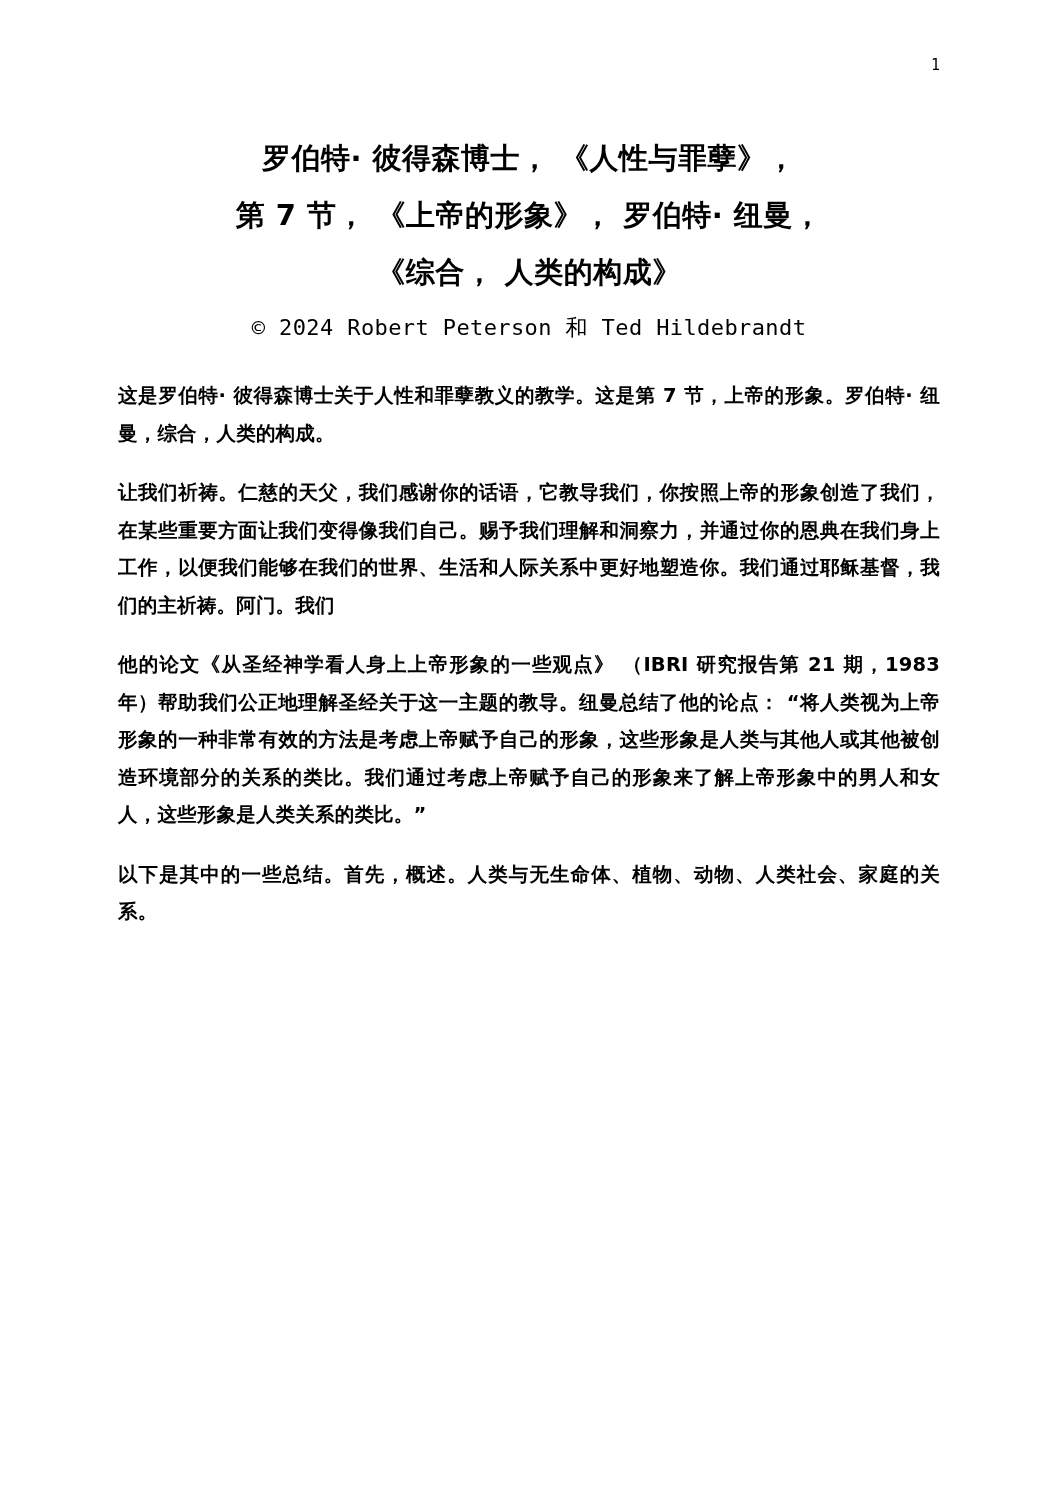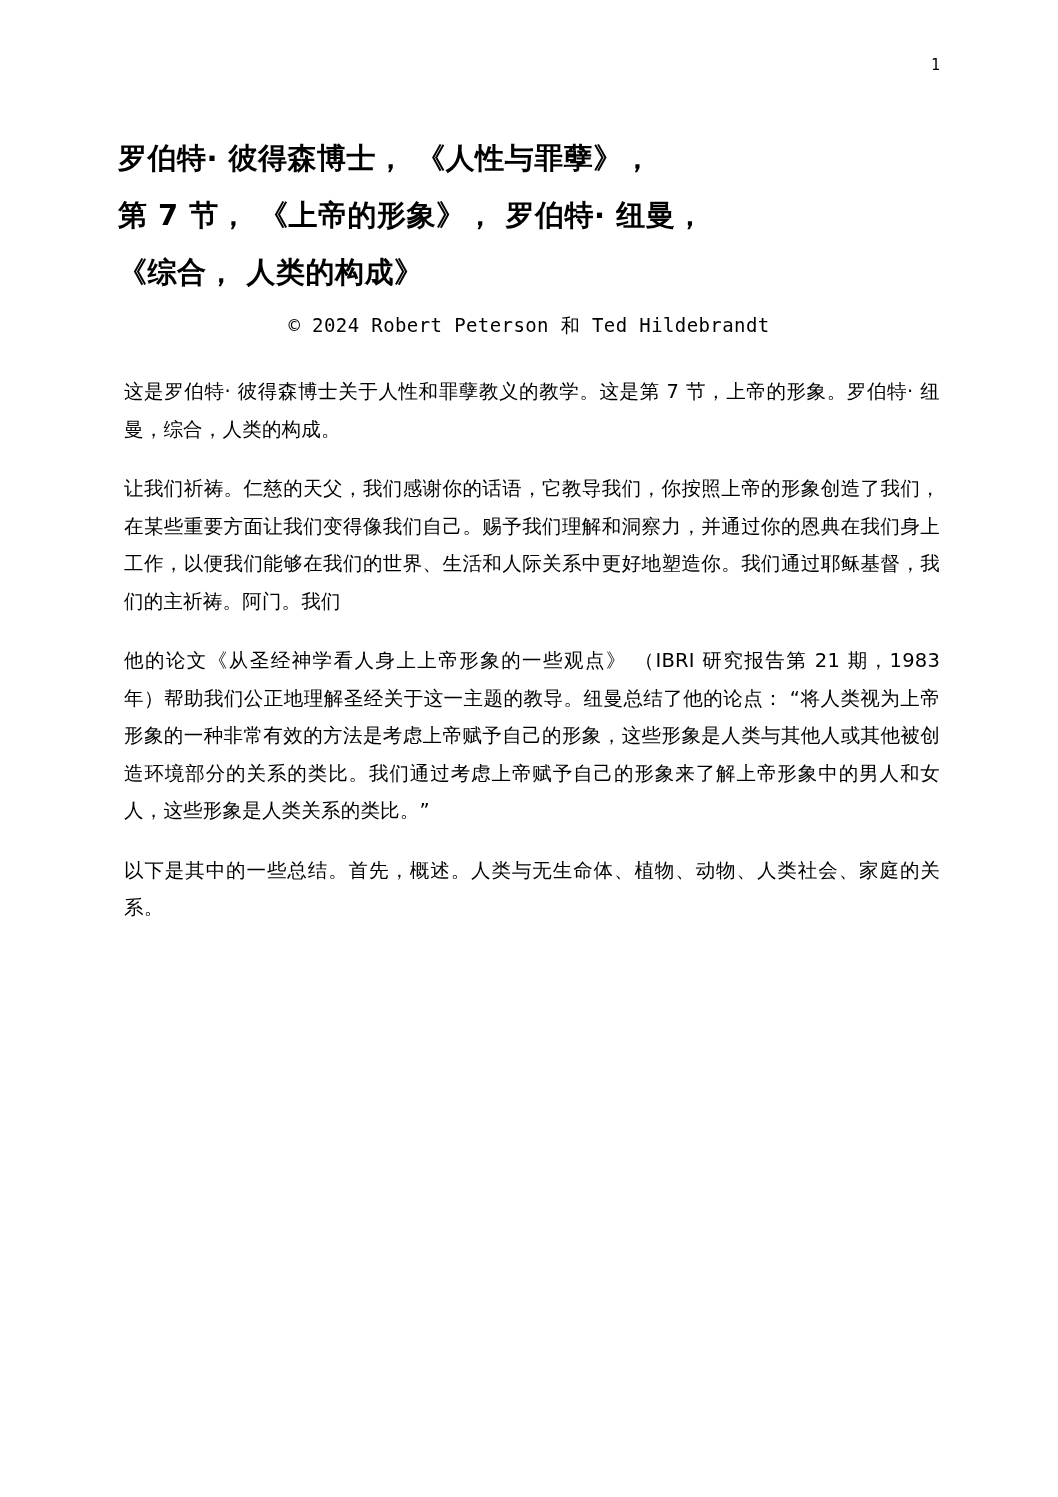--- a/index.html
+++ b/index.html
@@ -26,50 +26,52 @@
     position: absolute;
     top: 58px;
     right: 118px;
     font-family: "DejaVu Sans Mono", "Liberation Mono", monospace;
     font-size: 15px;
     line-height: 1;
     color: #000;
   }
   .title-block {
     margin-top: 78px;
+    text-align: center;
   }
   .title-line {
     font-family: "DejaVu Sans", "Liberation Sans", sans-serif;
     font-weight: bold;
     font-size: 29px;
     line-height: 57px;
     letter-spacing: 0.5px;
     color: #000;
     white-space: nowrap;
   }
   .byline {
     margin-top: 12px;
     text-align: center;
     font-family: "DejaVu Sans Mono", "Liberation Mono", monospace;
-    font-size: 19px;
+    font-size: 22px;
     letter-spacing: 0.4px;
     color: #000;
   }
   .body-text {
     margin-top: 34px;
   }
   .para {
     font-family: "DejaVu Sans", "Liberation Sans", sans-serif;
     font-size: 19.5px;
     line-height: 37.5px;
     text-align: justify;
     text-justify: inter-ideograph;
     color: #000;
-    margin: 0 0 22px 6px;
+    margin: 0 0 22px 0;
     letter-spacing: 0.2px;
+    font-weight: bold;
   }
   .para:last-child {
     margin-bottom: 0;
   }
   .para.gap-before {
     margin-top: 30px;
   }
 </style>
 </head>
 <body>

